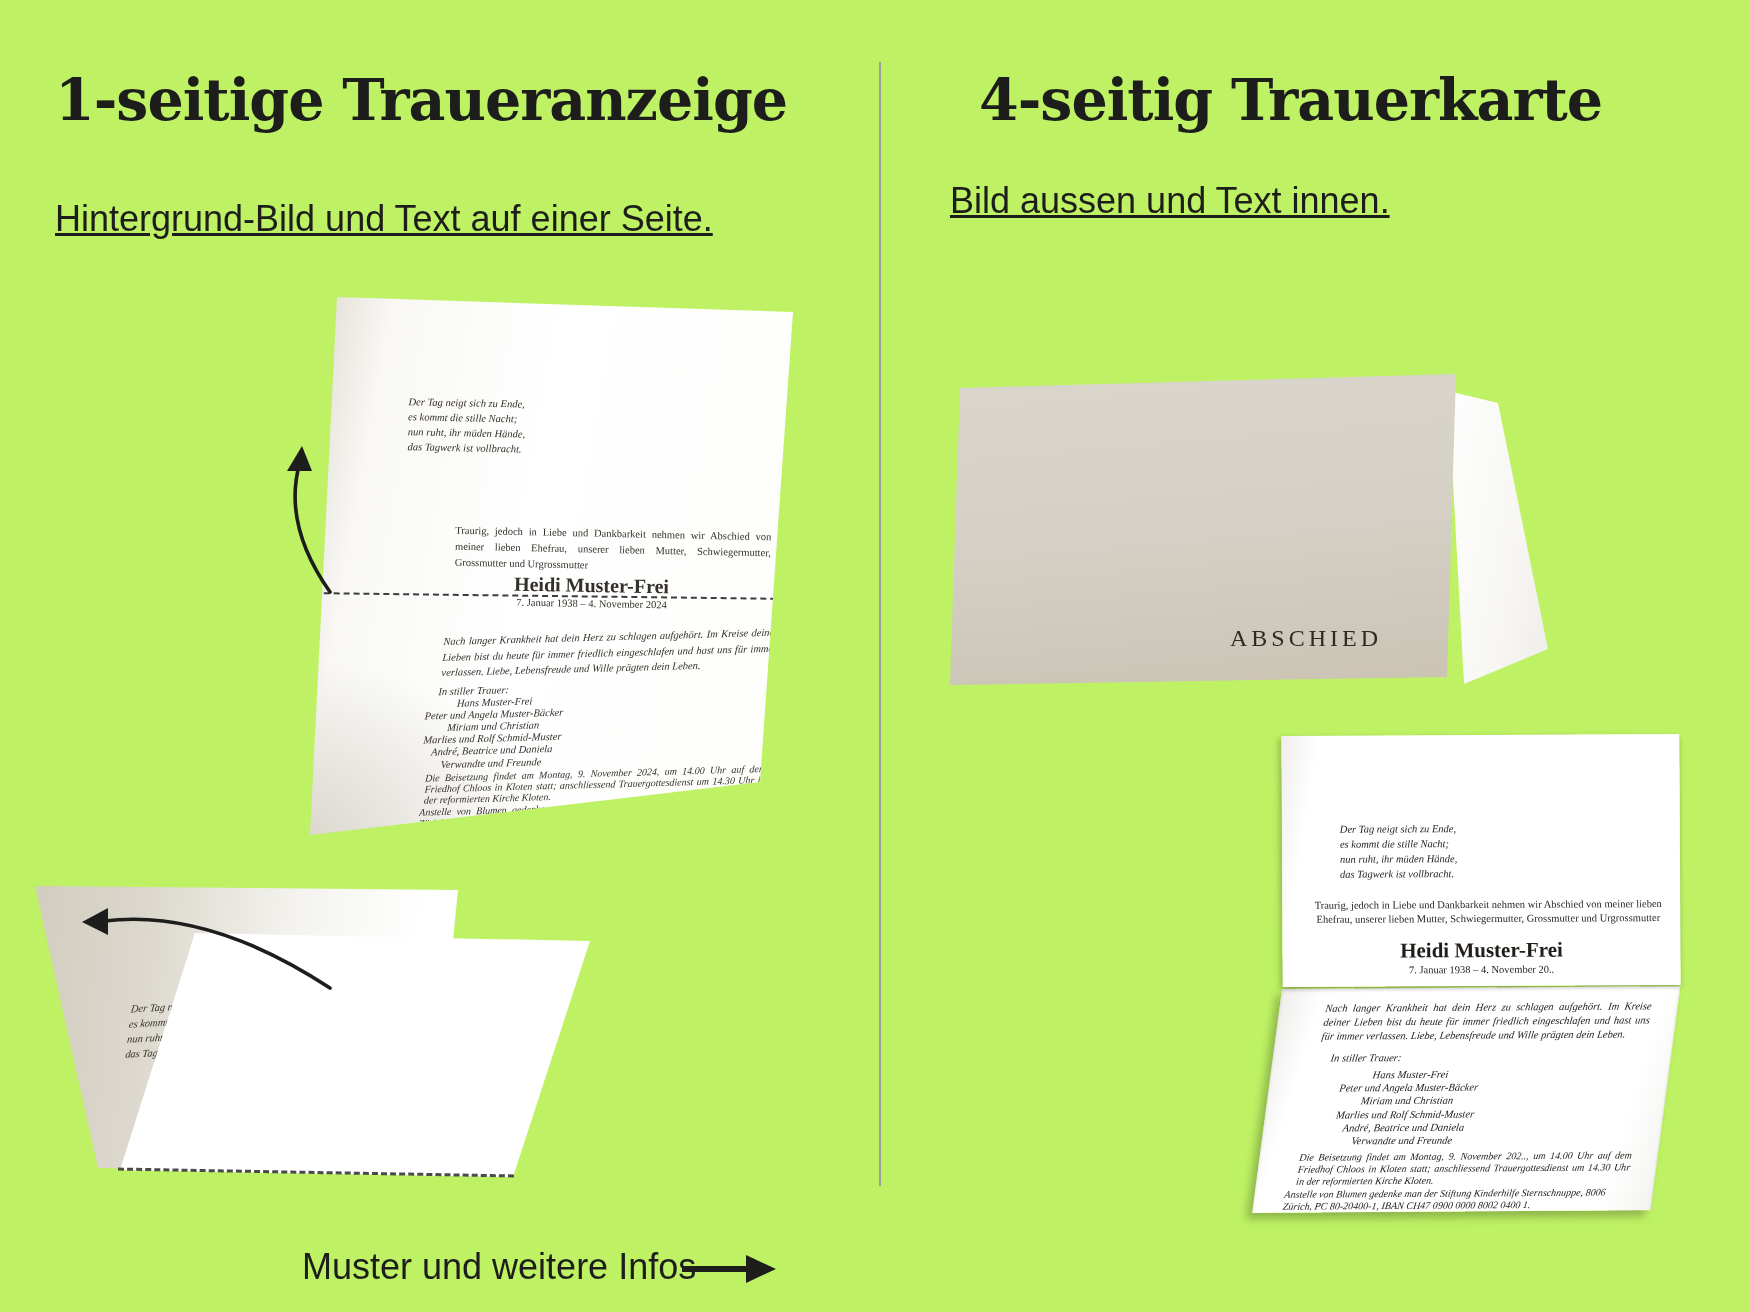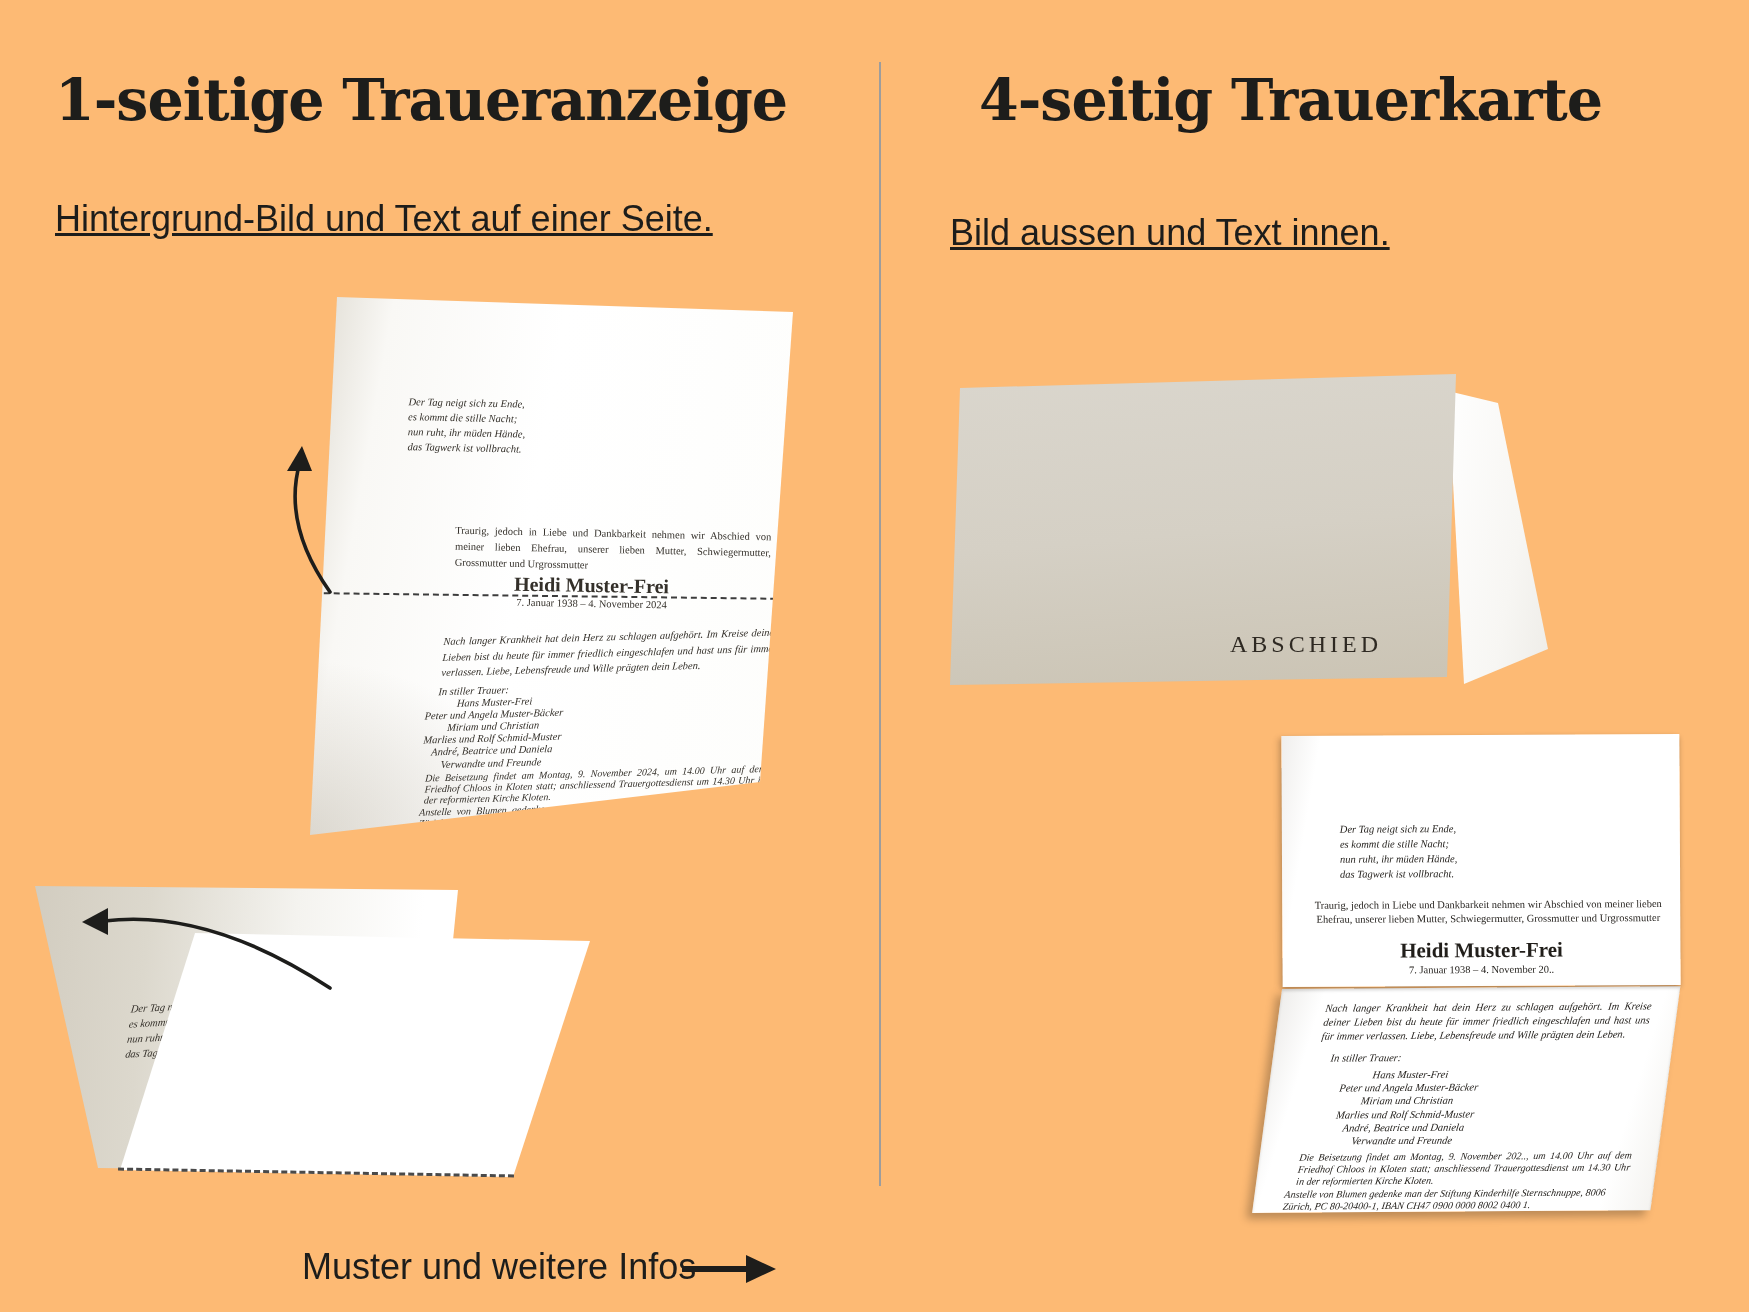--- a/index.html
+++ b/index.html
@@ -1,27 +1,27 @@
 <!DOCTYPE html>
 <html><head>
 <meta charset="utf-8">
 <style>
   html,body{margin:0;padding:0;}
   body{font-family:"Liberation Sans",sans-serif;background:#d8d8d8;}
-  #canvas{position:relative;width:1749px;height:1312px;background:#fdba74;overflow:hidden;}
+  #canvas{position:relative;width:1749px;height:1312px;background:#bef264;overflow:hidden;}
 
   
   .col-title{position:absolute;font-family:"DejaVu Serif","Liberation Serif",serif;
     font-weight:700;font-size:57px;letter-spacing:-1px;color:#1d1d1b;white-space:nowrap;}
   .col-sub{position:absolute;font-family:"Liberation Sans",sans-serif;
     font-size:36px;color:#1d1d1b;white-space:nowrap;text-decoration:underline;}
   #title-left{left:55px;top:66px;}
   #sub-left{left:55px;top:198px;}
   #title-right{left:950px;top:66px;margin-left:29px;}
-  #sub-right{left:950px;top:212px;}
+  #sub-right{left:950px;top:180px;}
 
   
   #divider{position:absolute;left:879px;top:62px;width:2px;height:1124px;background:#9d9d9d;}
 
   
   #open-card{position:absolute;left:300px;top:292px;width:500px;height:550px;
     clip-path:polygon(37px 5px,493px 20px,460px 490px,10px 543px);
     background:
       radial-gradient(90% 60% at 0% 100%,rgba(160,150,130,.35) 0%,rgba(160,150,130,0) 55%),
       linear-gradient(100deg,#c9c3b6 0%,#e6e3db 6%,#f9f8f5 16%,#ffffff 45%,#fdfdfb 100%);
@@ -61,21 +61,21 @@
 
   
   #caption{position:absolute;left:280px;top:1246px;font-size:36px;color:#1d1d1b;cursor:pointer;margin-left:22px;}
   #caption-arrow{left:680px;top:1248px;width:100px;height:42px;}
 
   
   #cover-card{position:absolute;left:950px;top:372px;width:506px;height:320px;
     clip-path:polygon(10px 16px,506px 2px,497px 305px,0px 313px);
     background:linear-gradient(175deg,#dad6cd 0%,#d5d0c5 50%,#cac3b3 100%);
     filter:drop-shadow(4px 12px 8px rgba(0,0,0,.25));z-index:3;}
-  #cover-title{position:absolute;right:74px;bottom:34px;font-family:"Liberation Serif",serif;
+  #cover-title{position:absolute;right:74px;bottom:40px;font-family:"Liberation Serif",serif;
     font-size:24px;letter-spacing:4px;color:#2e2922;}
   #cover-flap{position:absolute;left:1440px;top:385px;width:120px;height:310px;
     clip-path:polygon(8px 6px,58px 18px,108px 264px,24px 299px);
     background:linear-gradient(100deg,#ffffff 0%,#f7f6f3 60%,#eceae5 100%);
     filter:drop-shadow(4px 8px 6px rgba(0,0,0,.22));z-index:2;}
 
   
   #inner-top{position:absolute;left:1282px;top:735px;width:398px;height:251px;
     transform:rotate(-0.3deg);
     background:linear-gradient(100deg,#efeeec 0%,#ffffff 9%,#ffffff 100%);

